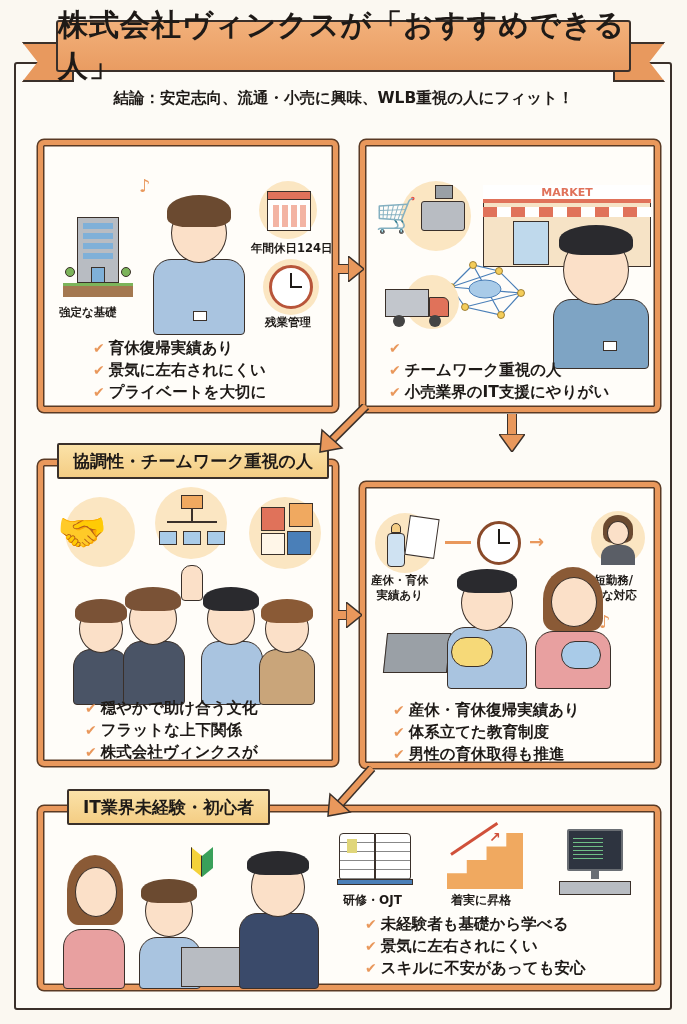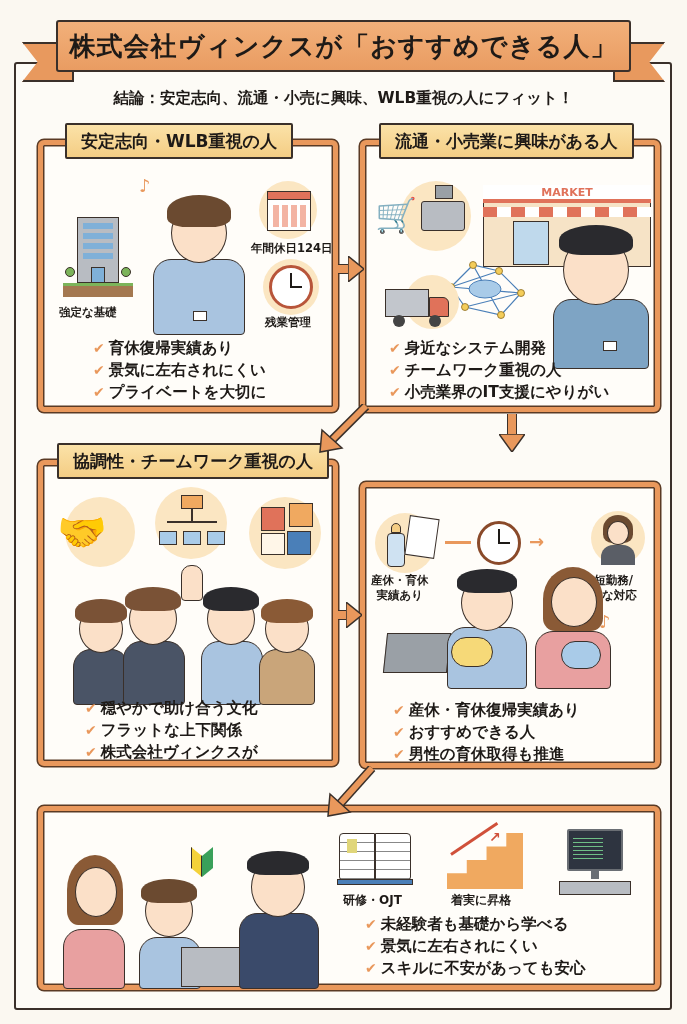--- a/index.html
+++ b/index.html
@@ -16,21 +16,21 @@
   .title-ribbon { position: absolute; left: 22px; top: 10px; width: 643px; height: 80px; }
   .ribbon-tail { position: absolute; top: 32px; width: 52px; height: 40px; background: #e8995e; border: 2px solid #3a302a; }
   .ribbon-tail.left { left: 0; clip-path: polygon(0 0, 100% 0, 100% 100%, 0 100%, 30% 50%); }
   .ribbon-tail.right { right: 0; clip-path: polygon(0 0, 100% 0, 70% 50%, 100% 100%, 0 100%); }
   .ribbon-main {
     position: absolute; left: 34px; top: 10px; right: 34px; height: 52px;
     background: linear-gradient(#f2b07a, #e99c62);
     border: 2px solid #3a302a; border-radius: 3px;
     display: flex; align-items: center; justify-content: center;
   }
-  .ribbon-title { font-size: 26px; font-weight: bold; color: #1e1a17; letter-spacing: 1px; }
+  .ribbon-title { font-size: 30px; font-weight: bold; color: #1e1a17; letter-spacing: 1px; }
 
   .subtitle {
     position: absolute; left: 0; width: 687px; top: 88px; text-align: center;
     font-size: 15.5px; font-weight: bold; color: #1e1a17;
   }
 
   
   .panel {
     position: absolute; background: #fffdf9;
     border: 5px solid #e9985c; border-radius: 6px;
@@ -75,23 +75,20 @@
 <div class="title-ribbon">
   <div class="ribbon-tail left"></div>
   <div class="ribbon-tail right"></div>
   <div class="ribbon-main">
     <span class="ribbon-title">株式会社ヴィンクスが「おすすめできる人」</span>
   </div>
 </div>
 <div class="subtitle">結論：安定志向、流通・小売に興味、WLB重視の人にフィット！</div>
 
 <div class="panel" style="left:38px; top:140px; width:300px; height:272px;">
-  <div class="panel-tag" style="left:22px;">
-    <span>安定志向・WLB重視の人</span>
-  </div>
 
   <div class="illus" style="left:20px; top:64px; width:70px; height:90px;">
     <div style="position:absolute; left:14px; top:8px; width:42px; height:66px; background:#b8bcc2; border:1.5px solid #3a302a;"></div>
     <div style="position:absolute; left:20px; top:14px; width:30px; height:40px; background:repeating-linear-gradient(#7fb0d8 0 6px, transparent 6px 10px);"></div>
     <div style="position:absolute; left:28px; top:58px; width:14px; height:16px; background:#7fb0d8; border:1px solid #3a302a;"></div>
     <div style="position:absolute; left:2px; top:58px; width:10px; height:10px; border-radius:50%; background:#7cb45a; border:1px solid #3a302a;"></div>
     <div style="position:absolute; left:58px; top:58px; width:10px; height:10px; border-radius:50%; background:#7cb45a; border:1px solid #3a302a;"></div>
     <div style="position:absolute; left:0; top:74px; width:70px; height:14px; background:#a47850; border-top:3px solid #7cb45a;"></div>
   </div>
   <div class="label-small" style="left:16px; top:160px;">強定な基礎</div>
@@ -130,23 +127,20 @@
         <span>景気に左右されにくい</span>
       </li>
     <li>
         <span class="check">✔</span>
         <span>プライベートを大切に</span>
       </li>
   </ul>
 </div>
 
 <div class="panel" style="left:360px; top:140px; width:300px; height:272px;">
-  <div class="panel-tag" style="left:14px;">
-    <span>流通・小売業に興味がある人</span>
-  </div>
 
   <div class="circle-bg" style="left:36px; top:36px; width:70px; height:70px;"></div>
   <div class="illus" style="left:10px; top:50px; font-size:34px; color:#555;">🛒</div>
   <div class="illus" style="left:56px; top:40px; width:44px; height:50px;">
     <div style="position:absolute; left:14px; top:0; width:18px; height:14px; background:#9aa0a6; border:1.5px solid #3a302a;"></div>
     <div style="position:absolute; left:0; top:16px; width:44px; height:30px; background:#b8bcc2; border:1.5px solid #3a302a; border-radius:3px;"></div>
   </div>
 
   <div class="illus" style="left:118px; top:40px; width:168px; height:82px;">
     <div style="position:absolute; left:0; top:0; width:168px; height:82px; background:#f6e3c6; border:1.5px solid #3a302a;"></div>
@@ -186,21 +180,20 @@
   <div class="illus" style="left:178px; top:74px; width:112px; height:150px;">
     <div class="body-shirt" style="left:10px; top:80px; width:96px; height:70px; background:#7ea4c4;"></div>
     <div class="person-head" style="left:20px; top:16px; width:66px; height:70px;"></div>
     <div class="hair" style="left:16px; top:6px; width:74px; height:30px; background:#2a2a2e;"></div>
     <div class="badge" style="left:60px; top:122px;"></div>
   </div>
 
   <ul class="checklist" style="left:24px; top:192px;">
     <li>
         <span class="check">✔</span>
-        <span>身近なシステム開発</span>
       </li>
     <li>
         <span class="check">✔</span>
         <span>チームワーク重視の人</span>
       </li>
     <li>
         <span class="check">✔</span>
         <span>小売業界のIT支援にやりがい</span>
       </li>
   </ul>
@@ -310,30 +303,33 @@
   </div>
   <div class="illus" style="left:234px; top:124px; color:#e9985c; font-size:18px;">♪</div>
 
   <ul class="checklist" style="left:28px; top:212px;">
     <li>
         <span class="check">✔</span>
         <span>産休・育休復帰実績あり</span>
       </li>
     <li>
         <span class="check">✔</span>
-        <span>おすすめできる人</span>
+        <span>体系立てた教育制度</span>
       </li>
     <li>
         <span class="check">✔</span>
         <span>男性の育休取得も推進</span>
       </li>
   </ul>
 </div>
 
 <div class="panel" style="left:38px; top:806px; width:622px; height:184px;">
+  <div class="panel-tag" style="left:24px;">
+    <span>IT業界未経験・初心者</span>
+  </div>
 
   <div class="illus" style="left:148px; top:36px; width:22px; height:30px;">
     <div style="position:absolute; left:0; top:0; width:11px; height:30px; background:#f4d23a; clip-path:polygon(0 0, 100% 30%, 100% 100%, 0 70%); border:1px solid #3a302a;"></div>
     <div style="position:absolute; left:11px; top:0; width:11px; height:30px; background:#3aa05a; clip-path:polygon(0 30%, 100% 0, 100% 70%, 0 100%);"></div>
   </div>
 
   <div class="illus" style="left:20px; top:40px; width:260px; height:138px;">
     <div class="body-shirt" style="left:0; top:78px; width:62px; height:60px; background:#e8a0a0;"></div>
     <div class="hair" style="left:4px; top:4px; width:56px; height:70px; background:#8a5a36; border-radius:50% 50% 20% 20%;"></div>
     <div class="person-head" style="left:12px; top:16px; width:42px; height:50px;"></div>

